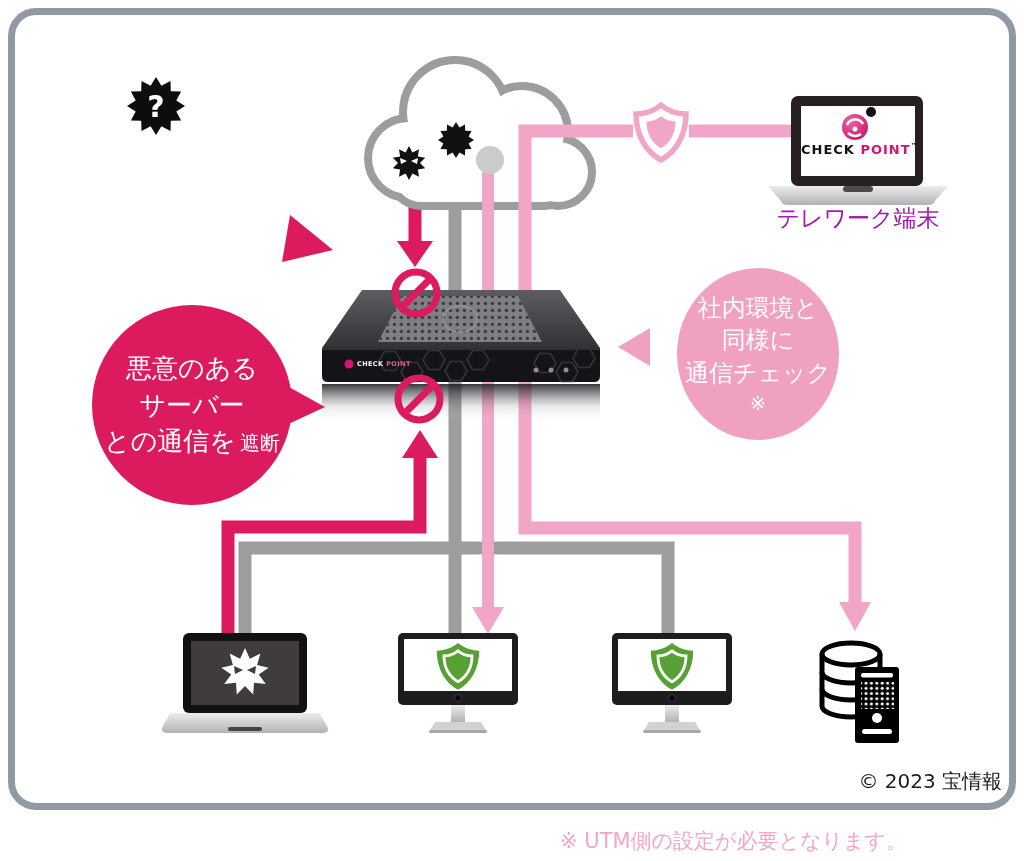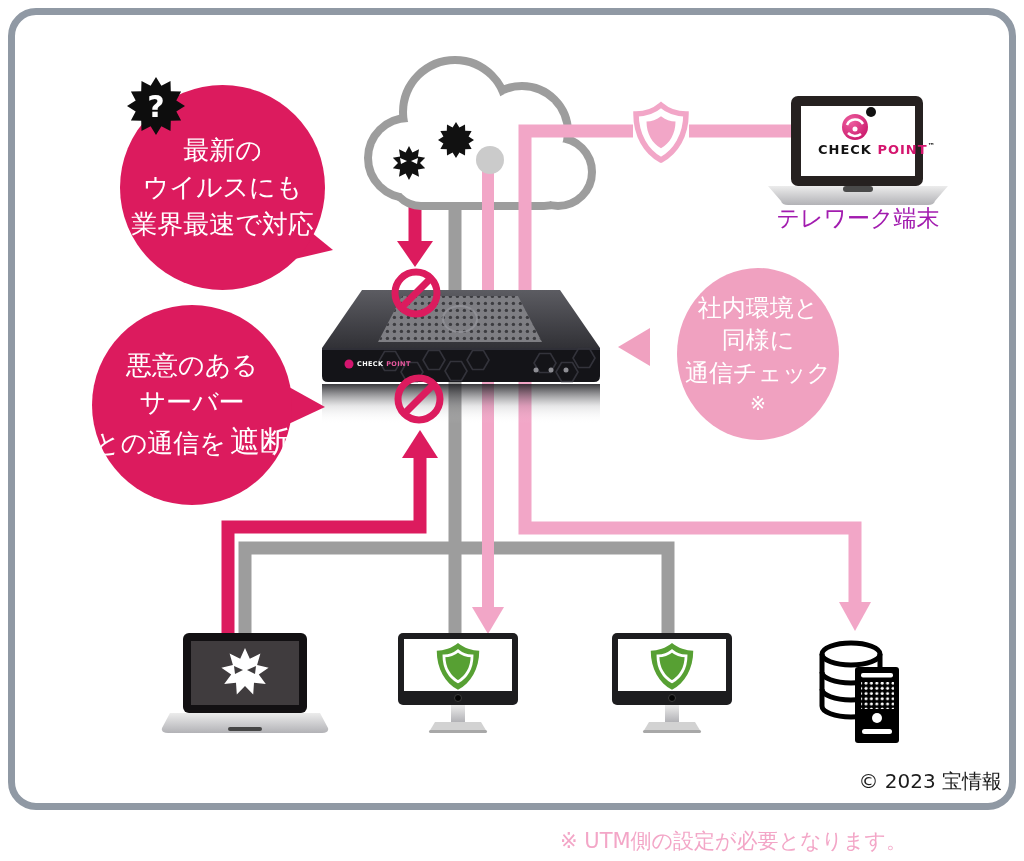--- a/index.html
+++ b/index.html
@@ -6,29 +6,29 @@
   .canvas{position:relative;width:1024px;height:861px;background:#fff;overflow:hidden;
           font-family:"DejaVu Sans","Liberation Sans",sans-serif;}
   .frame{position:absolute;box-sizing:border-box;left:8px;top:8px;width:1008px;height:802px;
          border:7px solid #9099a4;border-radius:28px;}
   svg.main{position:absolute;left:0;top:0;z-index:1;}
   .bubble{position:absolute;border-radius:50%;display:flex;flex-direction:column;align-items:center;
           justify-content:center;text-align:center;color:#fff;z-index:2;}
   .b1{left:120px;top:85px;width:205px;height:205px;background:#dc1b5e;font-size:26px;line-height:1.42;}
   .b2{left:92px;top:305px;width:200px;height:200px;background:#dc1b5e;font-size:26px;line-height:1.42;}
   .b3{left:645px;top:268px;width:162px;height:172px;background:#f0a1c0;font-size:24px;line-height:1.36;margin-left:32px;}
-  .b2 .emph{font-size:30px;margin-left:4px;}
+  .b2 .emph{font-size:20px;margin-left:4px;}
   .b3 .small{font-size:19px;margin-top:1px;}
   .label{position:absolute;z-index:3;}
   .vpn-label{left:558px;top:84px;width:215px;text-align:center;color:#f2a4c7;font-size:22px;}
   .telework-label{left:772px;top:203px;width:172px;text-align:center;color:#a21caf;font-size:23px;}
   .copyright{left:790px;top:768px;width:212px;text-align:right;color:#1c1c1c;font-size:20px;}
   .footnote{left:560px;top:827px;width:452px;text-align:left;color:#f3a6c7;font-size:21px;}
   .cp-laptop-text{left:801px;top:142px;width:114px;text-align:center;font-size:13px;font-weight:bold;
-                  letter-spacing:1px;color:#131313;z-index:3;white-space:nowrap;padding-left:17px;}
+                  letter-spacing:1px;color:#131313;z-index:3;white-space:nowrap;}
   .cp-laptop-text .pt{color:#d4156e;}
   .cp-laptop-text .tm{font-size:7px;vertical-align:top;}
   .cp-front-text{left:357px;top:360px;font-size:6.5px;font-weight:bold;letter-spacing:.4px;
                  color:#fafafa;z-index:3;white-space:nowrap;text-align:right;}
   .cp-front-text .pt{color:#e8589f;}
   .qstar{position:absolute;left:117px;top:68px;z-index:4;}
 </style>
 </head>
 <body>
 
@@ -205,25 +205,20 @@
       </g>
       <path d="M768,186 H948 L935,201 Q934,205 928,205 H788 Q782,205 781,201 Z" fill="url(#silverV)"></path>
       <rect x="843" y="186" width="30" height="6" rx="3" fill="#4a4a4a"></rect>
     </g>
 
     <polygon points="290,215 333,250 282,262" fill="#dc1b5e"></polygon>
     <polygon points="280,382 325,407 280,428" fill="#dc1b5e"></polygon>
     <polygon points="650,328 618,347 650,366" fill="#f0a1c0"></polygon>
   </svg>
 
-  <div class="bubble b1">
-    <div>最新の</div>
-    <div>ウイルスにも</div>
-    <div>業界最速で対応</div>
-  </div>
   <div class="bubble b2">
     <div>悪意のある</div>
     <div>サーバー</div>
     <div>
       <span>との通信を</span><span class="emph">遮断</span>
     </div>
   </div>
   <div class="bubble b3">
     <div>社内環境と</div>
     <div>同様に</div>

